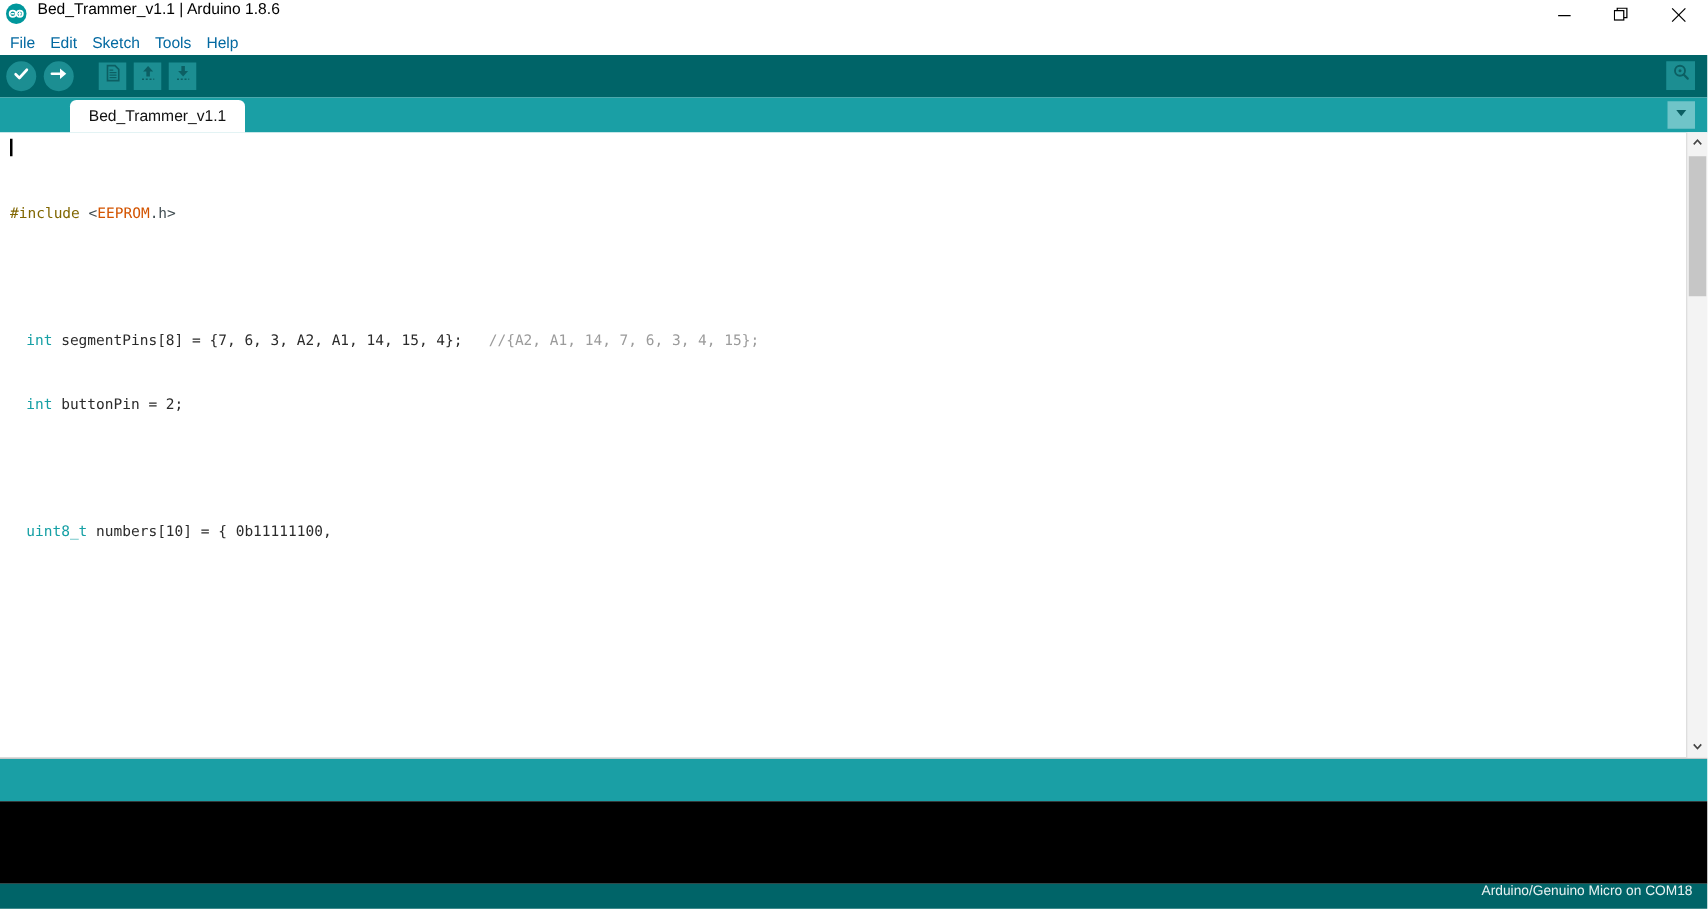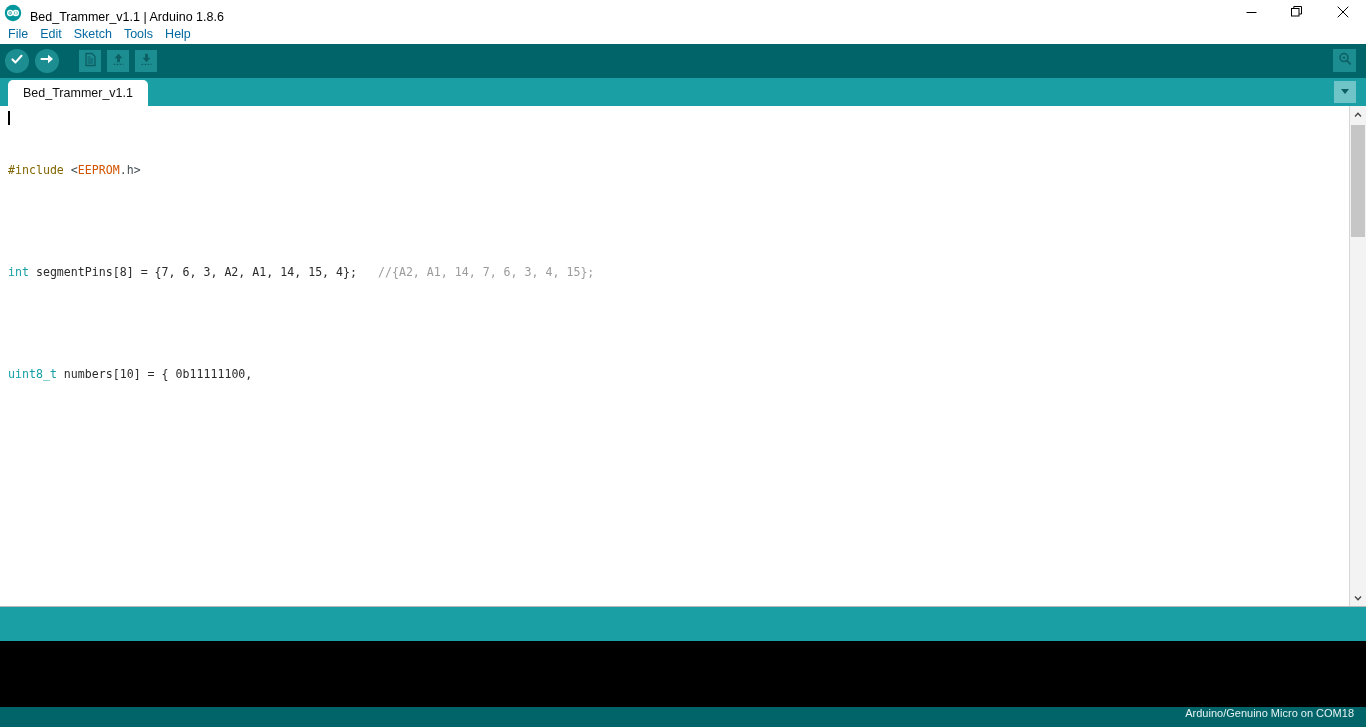--- a/index.html
+++ b/index.html
@@ -7,21 +7,21 @@
     width: 1366px; height: 728px;
     overflow: hidden;
     background: #ffffff;
     font-family: "Liberation Sans", sans-serif;
   }
 
   
   #titlebar {
     height: 24px; width: 100%;
     background: #ffffff;
-    display: flex; align-items: flex-end;
+    display: flex; align-items: flex-start;
     position: relative;
   }
   #app-logo { width: 22px; height: 22px; margin-left: 2px; flex: 0 0 auto; display:flex; align-items:center; justify-content:center;}
   #title-text {
     font-size: 12.5px; color: #000000;
     margin-left: 6px; white-space: nowrap;
     font-family: "Liberation Sans", sans-serif;
   }
   .wincontrols { position: absolute; right: 0; top: 0; height: 24px; display: flex; }
   .wbtn {
@@ -70,20 +70,21 @@
     background: #1c8e92;
     display: flex; align-items: center; justify-content: center;
   }
 
   
   #tabstrip {
     height: 28px; width: 100%;
     background: #1a9fa5;
     display: flex; align-items: flex-end;
     position: relative;
+    padding-left: 48px;
   }
   #tab-active {
     margin-left: 8px;
     height: 26px;
     background: #ffffff;
     border-radius: 5px 5px 0 0;
     display: flex; align-items: center;
     padding: 0 15px;
   }
   #tab-active span {
@@ -110,21 +111,21 @@
     padding: 5px 0 13px 8px;
     font-family: "DejaVu Sans Mono", "Liberation Mono", monospace;
     font-size: 11.6px;
     line-height: 17px;
     white-space: pre;
     overflow: hidden;
     color: #2b2b2b;
     position: relative;
   }
   .ln { height: 17px; }
-  .kw  { color: #16a0a5; }        
+  .kw  { color: #16a0a5; margin-left: 13px; }        
   .pre { color: #806600; }        
   .lib { color: #d35400; }        
   .cmt { color: #9b9b9b; }        
   .pun { color: #434f54; }
   #caret {
     position: absolute;
     left: 8px; top: 5px;
     width: 2px; height: 14px;
     background: #000000;
   }
@@ -282,20 +283,21 @@
     </span>
   </div>
 </div>
 
 <div id="editor-wrap">
   <div id="code">
     <div id="caret"></div>
     <div class="ln"><span class="pre">#include</span> <span class="pun">&lt;</span><span class="lib">EEPROM</span><span class="pun">.h&gt;</span></div>
     <div class="ln">&nbsp;</div>
     <div class="ln"><span class="kw">int</span> segmentPins[8] = {7, 6, 3, A2, A1, 14, 15, 4};   <span class="cmt">//{A2, A1, 14, 7, 6, 3, 4, 15};</span></div>
+    <div class="ln"><span class="kw">int</span> buttonPin = 2;</div>
     <div class="ln">&nbsp;</div>
     <div class="ln"><span class="kw">uint8_t</span> numbers[10] = { 0b11111100,</div>
     
     
     
     
     
     
     
     

